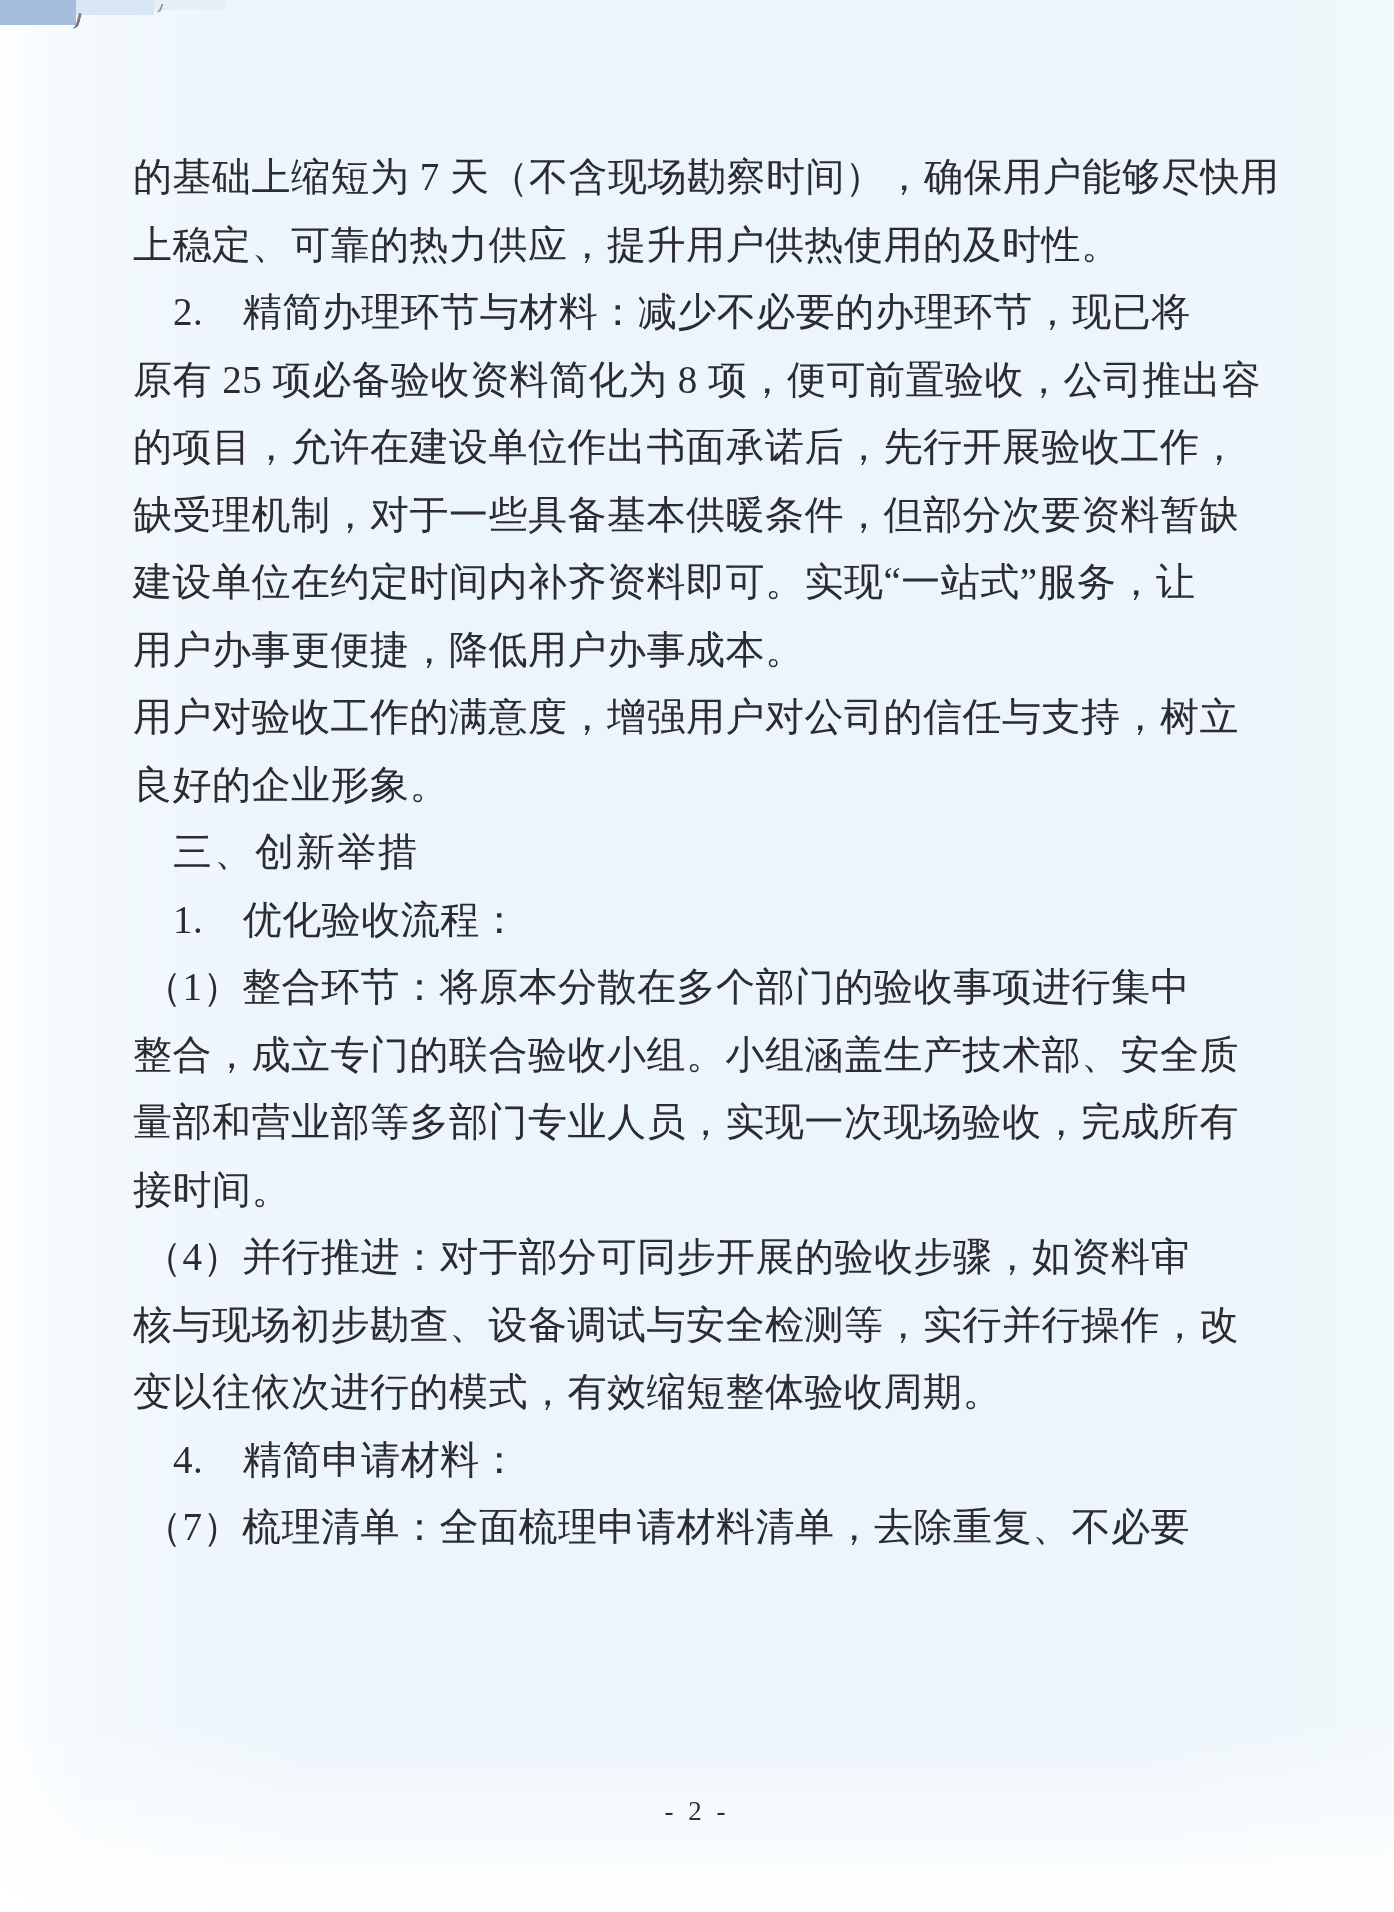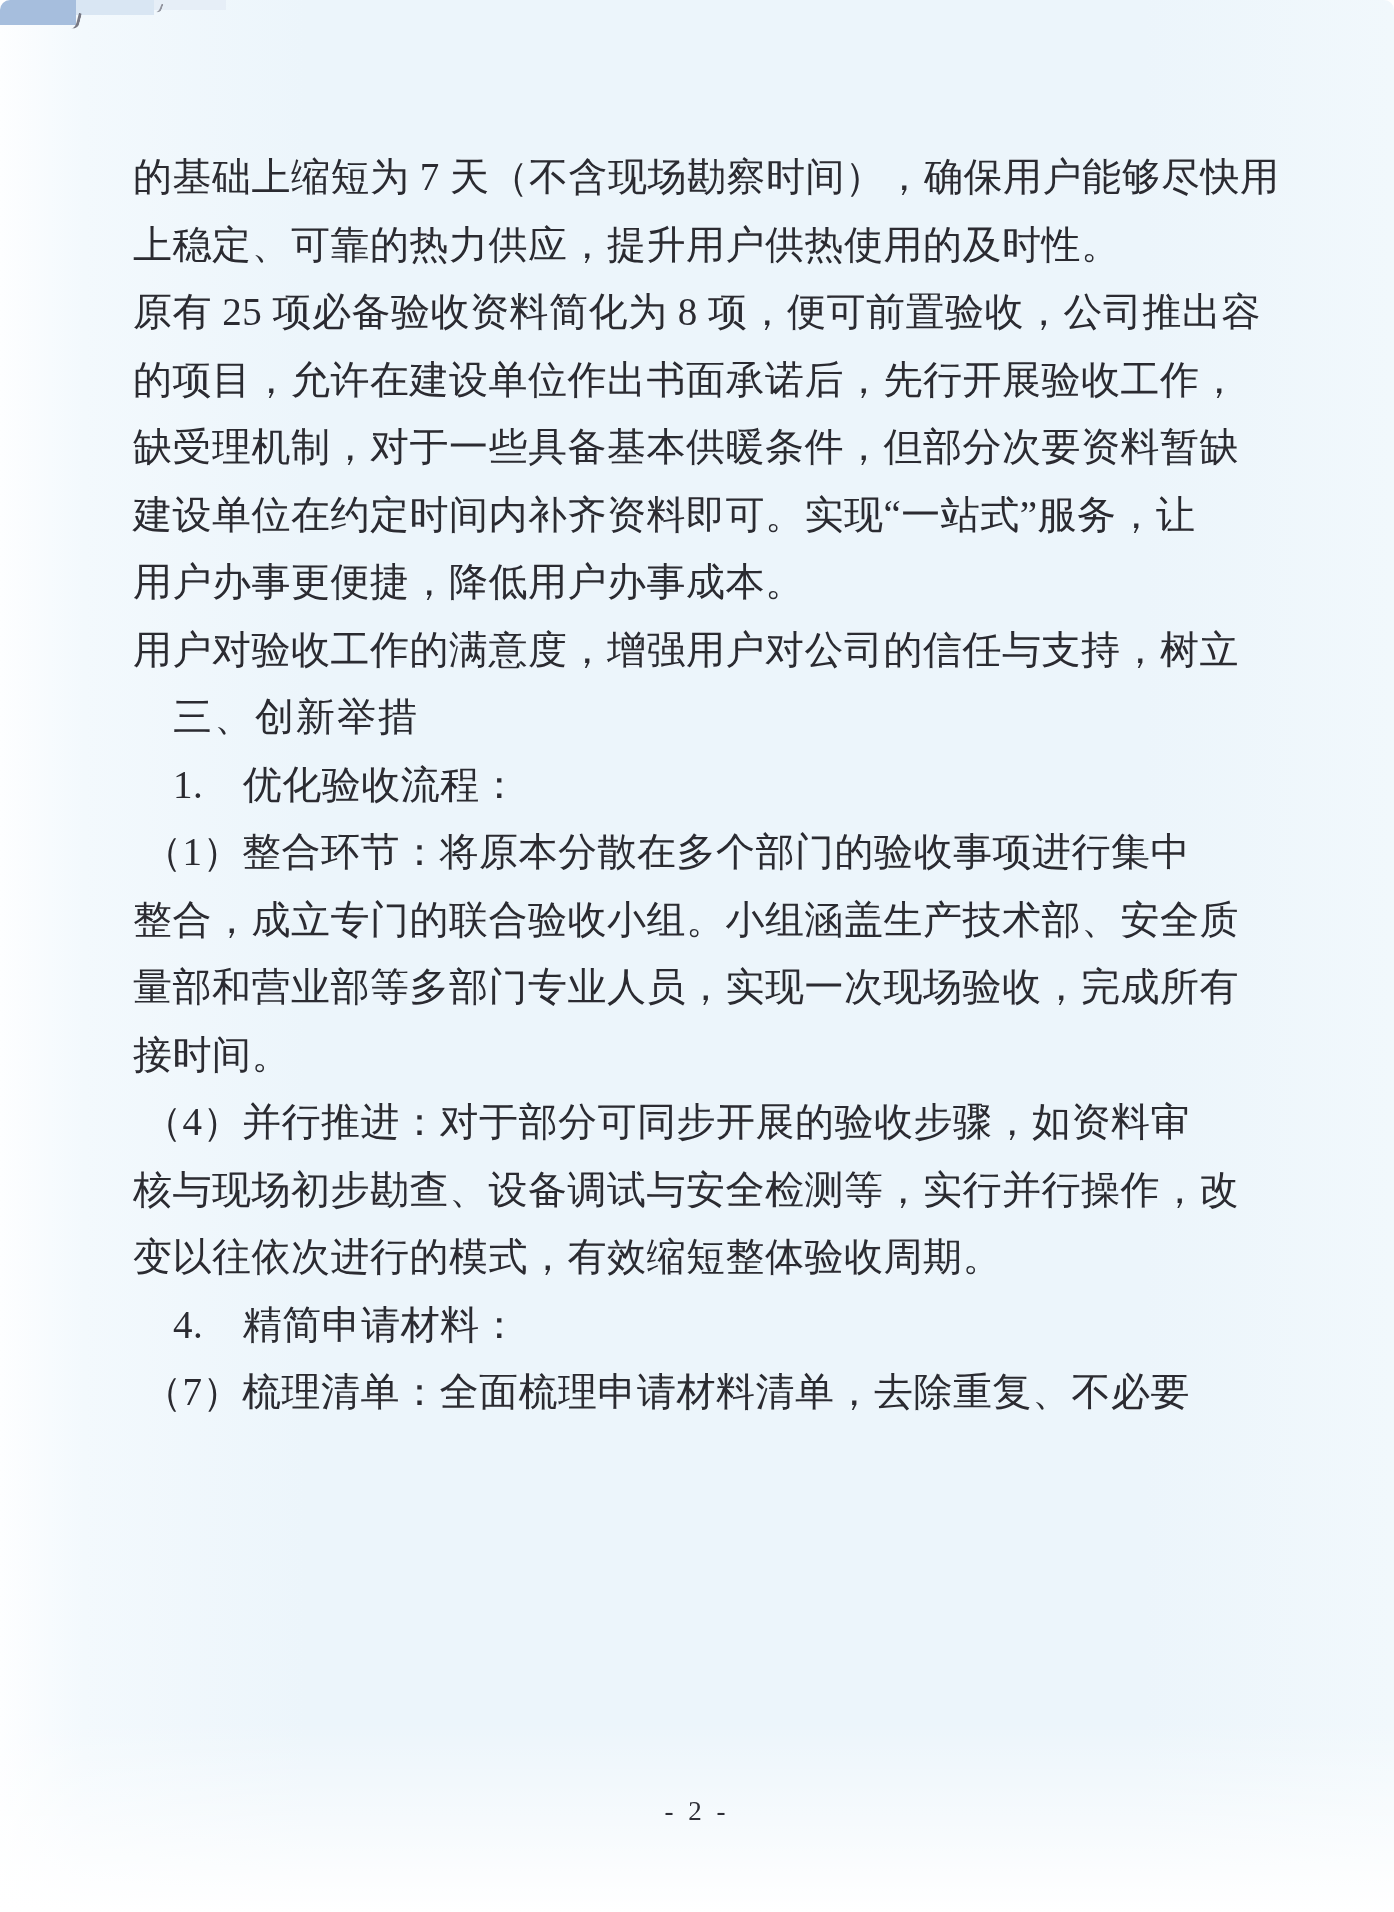--- a/index.html
+++ b/index.html
@@ -7,21 +7,20 @@
     position: relative;
     width: 1394px;
     height: 1912px;
     overflow: hidden;
     background:
       linear-gradient(to top, #ffffff 0%, rgba(255,255,255,0) 10%),
       linear-gradient(to right, #fdfeff 0%, #f3f9fd 6%, #ecf5fb 22%, #ecf5fb 82%, #f1f8fc 100%),
       #ecf5fb;
     font-family: "Liberation Serif", "DejaVu Serif", serif;
     color: #2b2b31;
-    border-radius: 10px;
   }
   
   .artifact-dark {
     position: absolute; left: 0; top: 0; width: 76px; height: 25px;
     background: #a6bedd;
   }
   .artifact-mid {
     position: absolute; left: 76px; top: 0; width: 78px; height: 15px;
     background: #d9e6f3;
   }
@@ -73,26 +72,28 @@
 
   <div class="artifact-dark"></div>
   <div class="artifact-mid"></div>
   <div class="artifact-light"></div>
   <div class="artifact-mark1"></div>
   <div class="artifact-mark2"></div>
 
   <div class="textblock">
     <div class="ln">的基础上缩短为 7 天（不含现场勘察时间），确保用户能够尽快用</div>
     <div class="ln">上稳定、可靠的热力供应，提升用户供热使用的及时性。</div>
+    <div class="ln ind-num">2.　精简办理环节与材料：减少不必要的办理环节，现已将</div>
     <div class="ln">原有 25 项必备验收资料简化为 8 项，便可前置验收，公司推出容</div>
     <div class="ln">的项目，允许在建设单位作出书面承诺后，先行开展验收工作，</div>
     <div class="ln">缺受理机制，对于一些具备基本供暖条件，但部分次要资料暂缺</div>
     <div class="ln">建设单位在约定时间内补齐资料即可。实现“一站式”服务，让</div>
     <div class="ln">用户办事更便捷，降低用户办事成本。</div>
     <div class="ln">用户对验收工作的满意度，增强用户对公司的信任与支持，树立</div>
+    <div class="ln">良好的企业形象。</div>
     <div class="ln ind-num bold">三、创新举措</div>
     <div class="ln ind-num">1.　优化验收流程：</div>
     <div class="ln ind-paren">（1）整合环节：将原本分散在多个部门的验收事项进行集中</div>
     <div class="ln">整合，成立专门的联合验收小组。小组涵盖生产技术部、安全质</div>
     <div class="ln">量部和营业部等多部门专业人员，实现一次现场验收，完成所有</div>
     <div class="ln">接时间。</div>
     <div class="ln ind-paren">（4）并行推进：对于部分可同步开展的验收步骤，如资料审</div>
     <div class="ln">核与现场初步勘查、设备调试与安全检测等，实行并行操作，改</div>
     <div class="ln">变以往依次进行的模式，有效缩短整体验收周期。</div>
     <div class="ln ind-num">4.　精简申请材料：</div>

